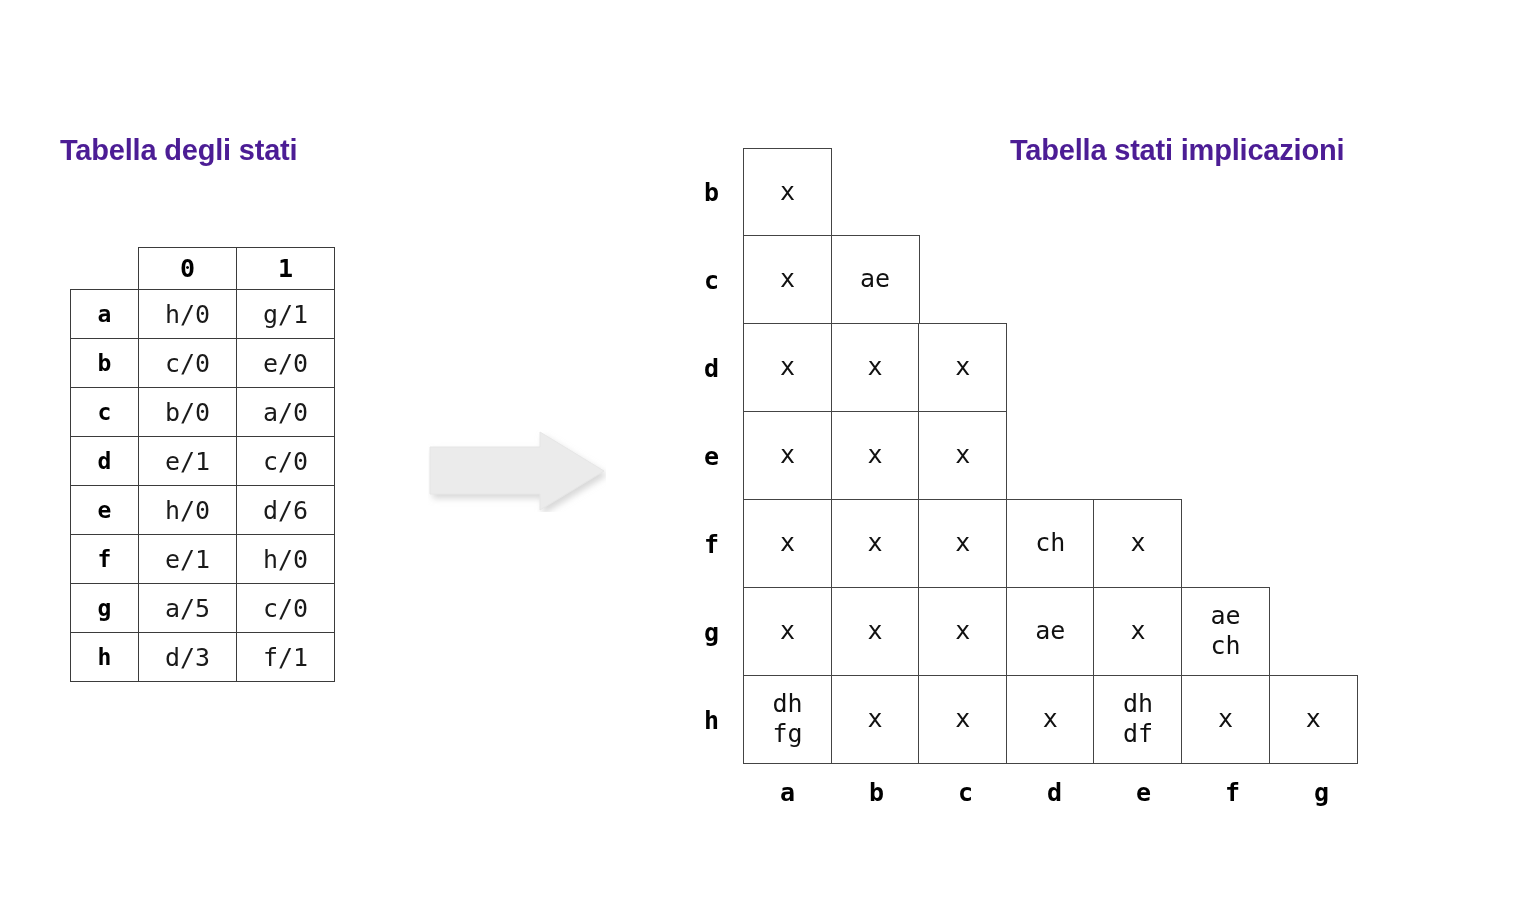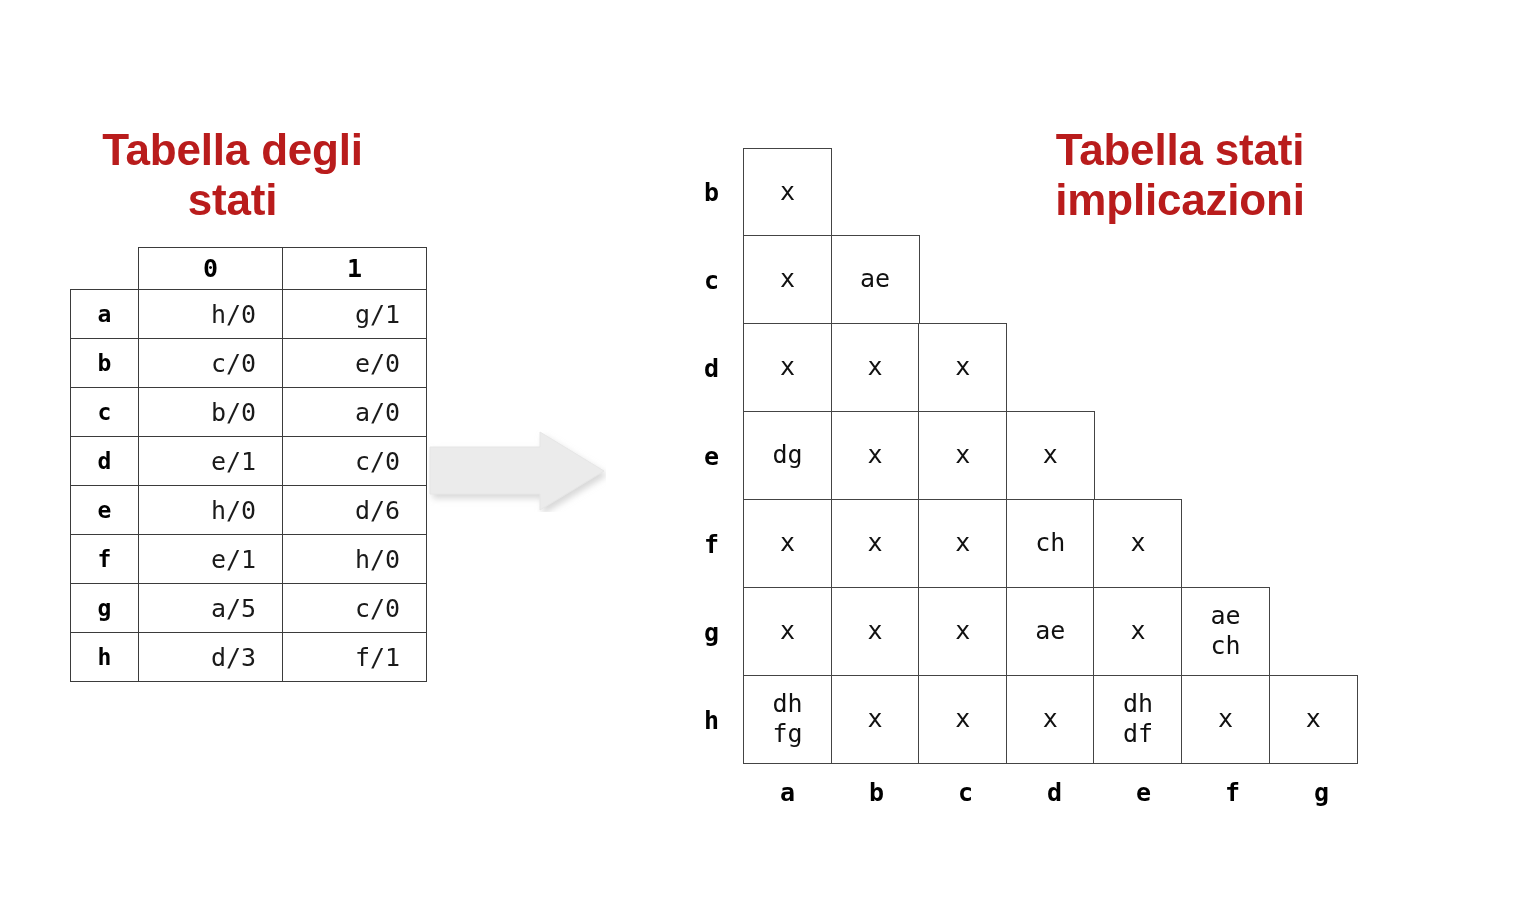--- a/index.html
+++ b/index.html
@@ -14,24 +14,23 @@
     overflow: hidden;
     font-family: "Liberation Sans", sans-serif;
     color: #000000;
   }
 
   
   .slide-title {
     position: absolute;
     font-family: "Liberation Sans", sans-serif;
     font-weight: bold;
-    font-size: 44px;
+    font-size: 29px;
     line-height: 50px;
-    text-align: center;
-    color: #b91c1c;
+    color: #4c1d95;
     letter-spacing: -0.2px;
   }
   #title-left {
     left: 60px;
     top: 125px;
     width: 345px;
   }
   #title-right {
     left: 1010px;
     top: 125px;
@@ -73,21 +72,20 @@
     font-family: "DejaVu Sans Mono", "Liberation Mono", monospace;
     font-weight: bold;
     font-size: 23px;
   }
   #state-table .data-cell {
     width: 97px;
     height: 48px;
     font-size: 25px;
     font-weight: normal;
     color: #1a1a1a;
-    padding-left: 46px;
   }
 
   
   #arrow-wrap {
     position: absolute;
     left: 428px;
     top: 430px;
     width: 178px;
     height: 82px;
   }
@@ -245,21 +243,20 @@
         <div class="impl-rowlabel">d</div>
         <div class="impl-cells">
           <div class="impl-cell">x</div>
           <div class="impl-cell">x</div>
           <div class="impl-cell">x</div>
         </div>
       </div>
       <div class="impl-row">
         <div class="impl-rowlabel">e</div>
         <div class="impl-cells">
-          <div class="impl-cell">dg</div>
           <div class="impl-cell">x</div>
           <div class="impl-cell">x</div>
           <div class="impl-cell">x</div>
         </div>
       </div>
       <div class="impl-row">
         <div class="impl-rowlabel">f</div>
         <div class="impl-cells">
           <div class="impl-cell">x</div>
           <div class="impl-cell">x</div>

